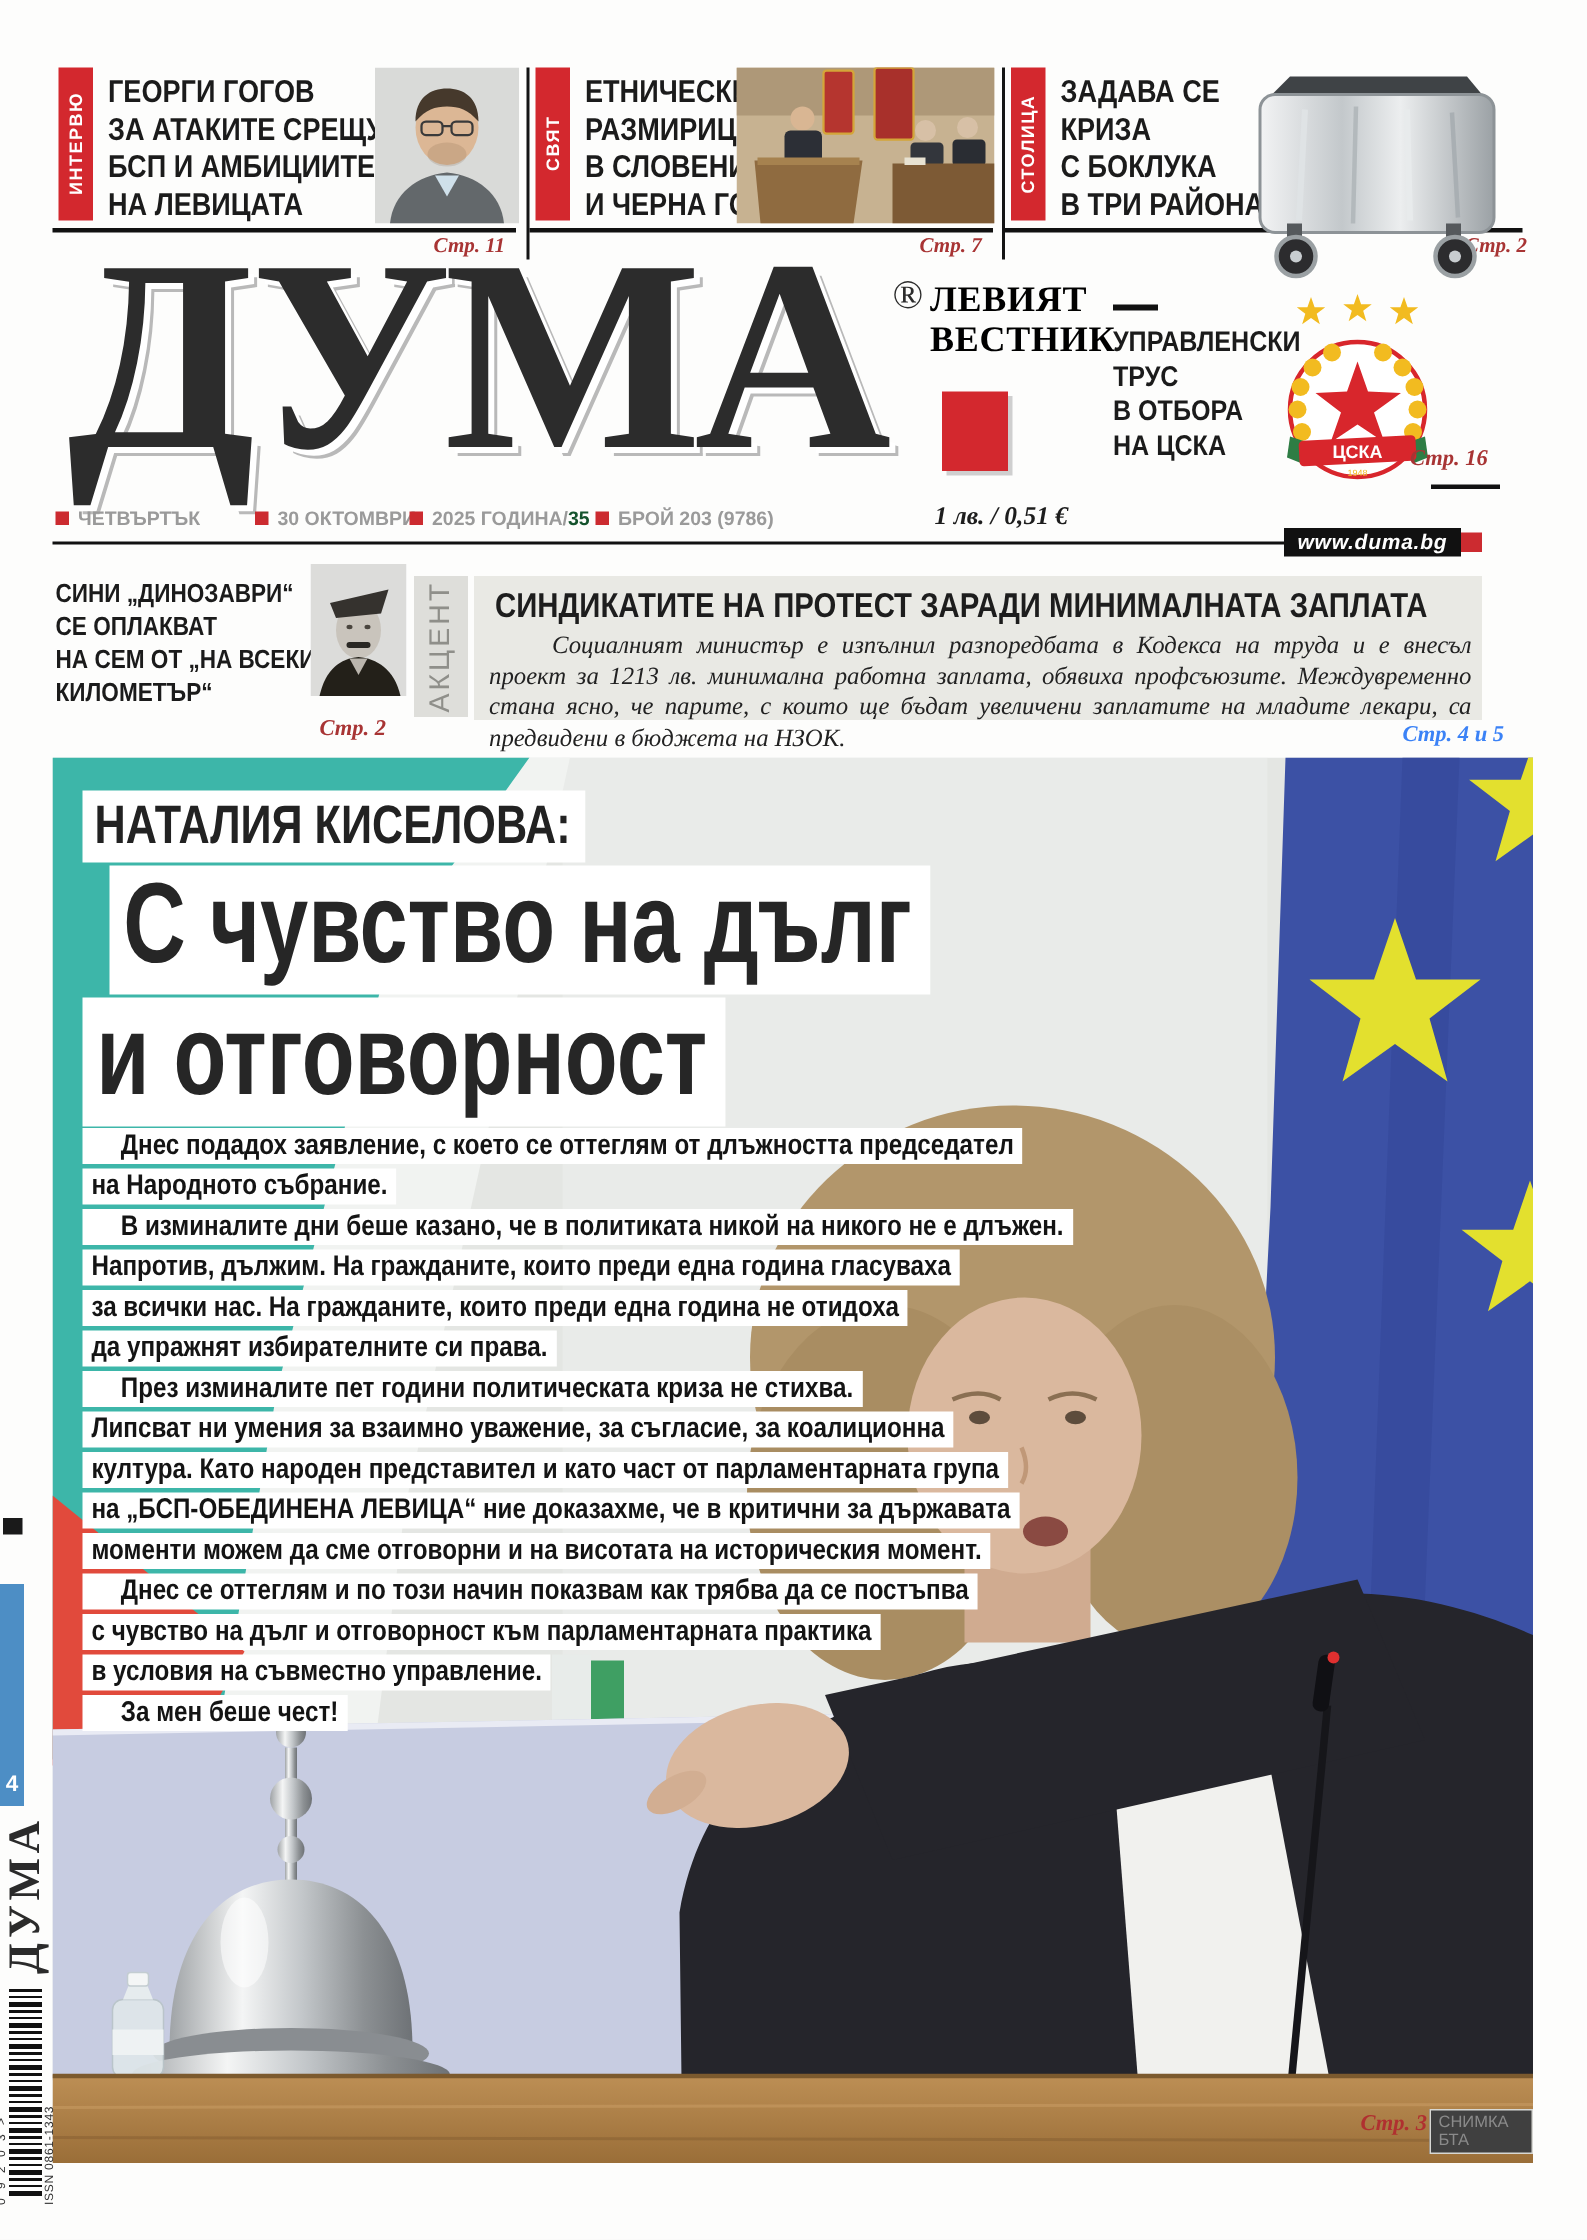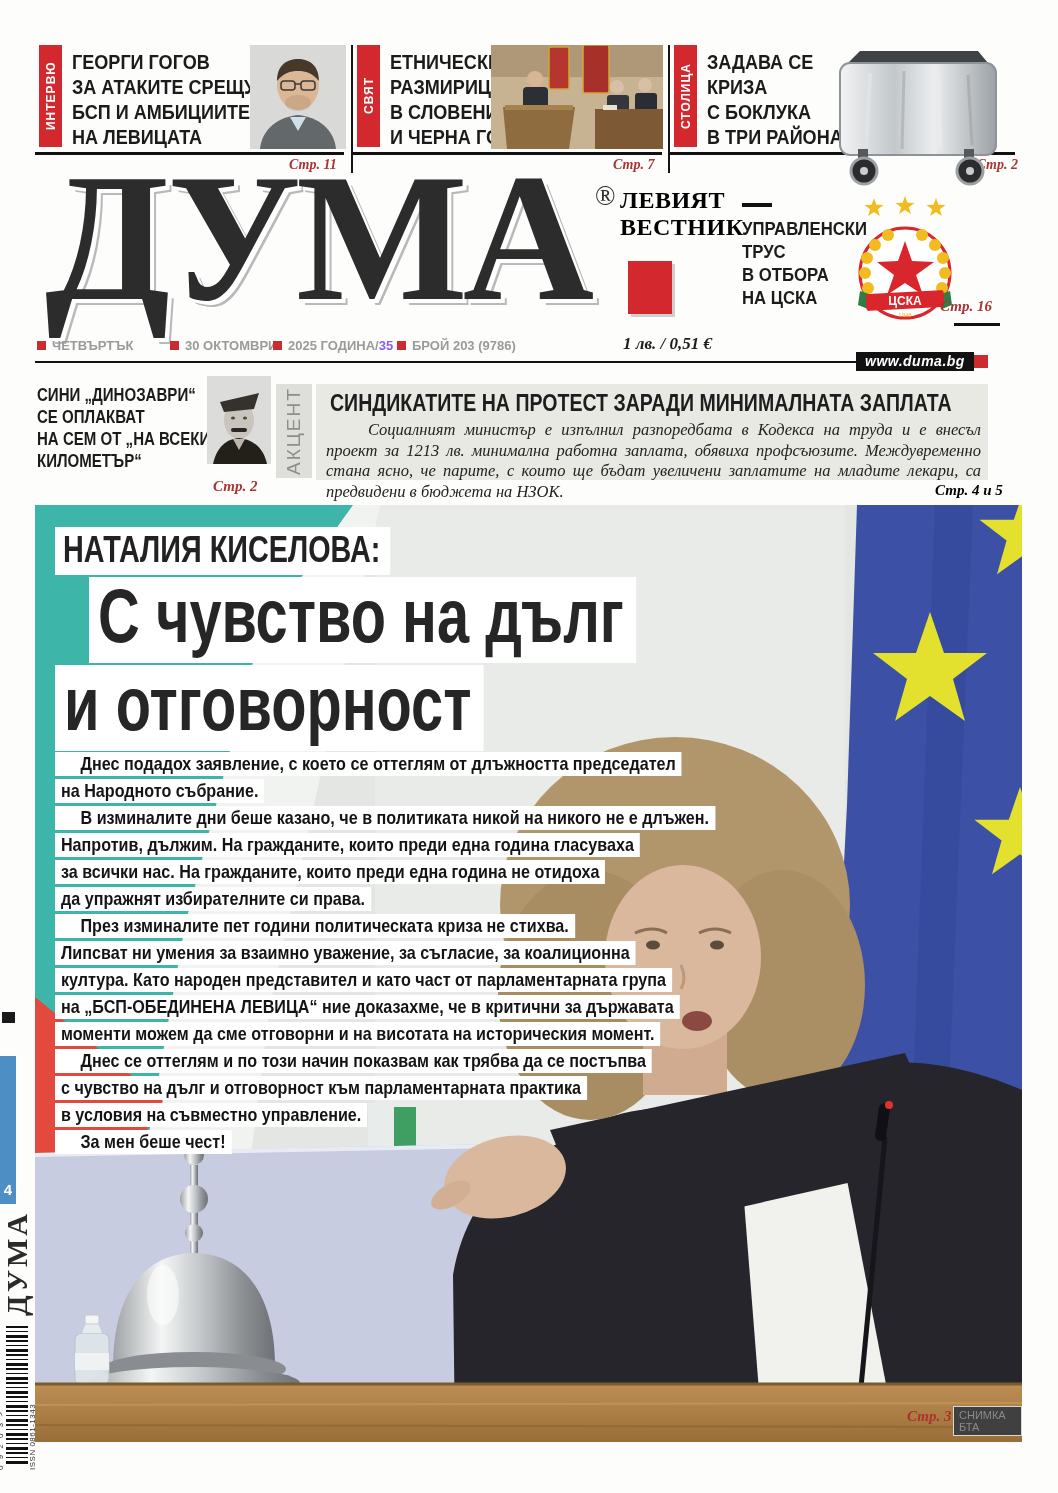--- a/index.html
+++ b/index.html
@@ -38,21 +38,21 @@
   .cska-head .ln{display:table;transform-origin:0 50%;transform:scaleX(.88);white-space:nowrap;}
   .cska-logo{position:absolute;left:118px;top:0;}
   .cska-ref{position:absolute;left:200px;top:103px;font-family:"Liberation Serif",serif;font-style:italic;
             font-weight:bold;font-size:15px;color:#a83434;}
   .cska-underline{position:absolute;left:214px;top:128px;width:46px;height:3px;background:#111;}
 
   
   .dateline{position:absolute;left:35px;top:338px;width:987px;height:18px;font-size:13px;font-weight:bold;color:#9a9a9a;}
   .d-item{position:absolute;white-space:nowrap;}
   .d-item .sq{display:inline-block;width:9px;height:9px;background:#cc2b30;margin-right:6px;}
-  .d-item .hl{color:#8b5cf6;}
+  .d-item .hl{color:#14532d;}
   .price{position:absolute;left:588px;top:-4px;font-family:"Liberation Serif",serif;font-style:italic;
          font-weight:bold;font-size:17px;color:#1d1d1d;}
   .mrule{position:absolute;left:35px;top:361px;width:953px;height:2px;background:#111;}
   .site{position:absolute;left:856px;top:352px;background:#111;color:#fff;font-style:italic;font-weight:bold;
         font-size:14px;padding:1px 9px 2px 9px;letter-spacing:.5px;}
   .site-sq{position:absolute;left:974px;top:355px;width:14px;height:13px;background:#cc2b30;}
 
   
   .accent-zone{position:absolute;left:35px;top:376px;width:987px;height:130px;}
   .mini-head{position:absolute;left:2px;top:8px;font-weight:bold;font-size:17.5px;line-height:22px;color:#1b1b1b;}
@@ -62,28 +62,28 @@
             font-weight:bold;font-size:15px;color:#a83434;}
   .accent-label{position:absolute;left:241px;top:8px;width:36px;height:94px;background:#dededa;
         writing-mode:vertical-rl;transform:rotate(180deg);display:flex;align-items:center;justify-content:center;
         font-size:19px;color:#8f8f8a;letter-spacing:2px;}
   .accent-panel{position:absolute;left:281px;top:8px;width:672px;height:96px;background:#e9e9e4;}
   .accent-h{position:absolute;left:14px;top:6px;font-weight:bold;font-size:23px;color:#1d1d1d;
             transform-origin:0 50%;transform:scaleX(.85);white-space:nowrap;}
   .accent-p{position:absolute;left:10px;top:36px;width:655px;font-family:"Liberation Serif",serif;font-style:italic;
             font-size:16.5px;line-height:20.5px;color:#222;text-align:justify;text-indent:42px;}
   .accent-ref{position:absolute;left:900px;top:106px;font-family:"Liberation Serif",serif;font-style:italic;
-              font-weight:bold;font-size:15px;color:#000000;}
+              font-weight:bold;font-size:15px;color:#3b82f6;}
 
   
   .photo-wrap{position:absolute;left:35px;top:505px;width:987px;height:1088px;}
   .photo-wrap svg.mainphoto{position:absolute;left:0;top:0;}
   .kicker{position:absolute;left:20px;top:22px;background:#fff;padding:2px 12px 4px 10px;
           font-weight:bold;font-size:36px;color:#222;transform-origin:0 0;transform:scaleX(.8);white-space:nowrap;}
-  .h1a{position:absolute;left:28px;top:72px;padding-left:26px;}
+  .h1a{position:absolute;left:12px;top:72px;padding-left:26px;}
   .h1b{position:absolute;left:20px;top:160px;}
   .h1box{background:#fff;padding:2px 16px 10px 12px;font-weight:bold;font-size:76px;line-height:74px;color:#262626;
          transform-origin:0 0;transform:scaleX(.76);white-space:nowrap;display:table;}
   .body-lines{position:absolute;left:20px;top:247px;}
   .bl{display:table;background:#fff;padding:1px 7px 2px 7px;margin-bottom:3px;font-weight:bold;font-size:19px;
       line-height:21px;color:#141414;transform-origin:0 50%;transform:scaleX(.85);white-space:nowrap;}
   .bl.ind{padding-left:30px;}
   .m-ref{position:absolute;left:872px;top:903px;font-family:"Liberation Serif",serif;font-style:italic;
          font-weight:bold;font-size:15px;color:#b03030;}
   .credit{position:absolute;left:918px;top:901px;background:#404040;color:#8a8a8a;font-size:11px;

